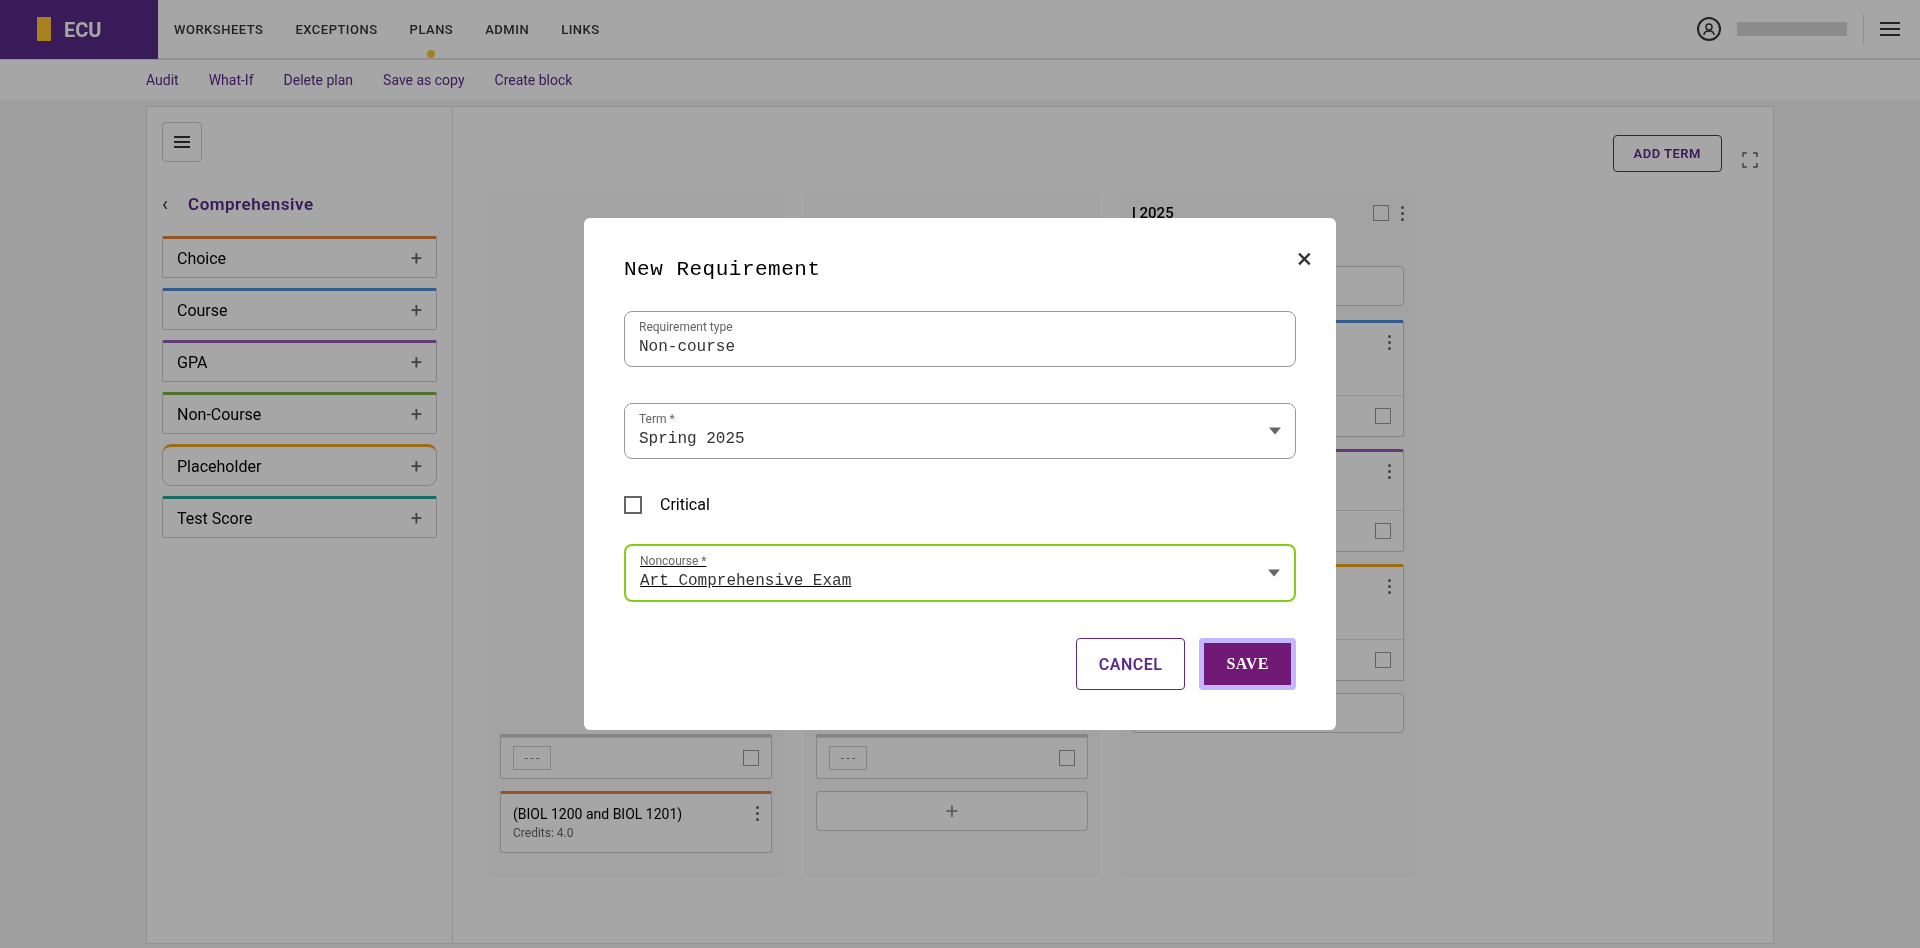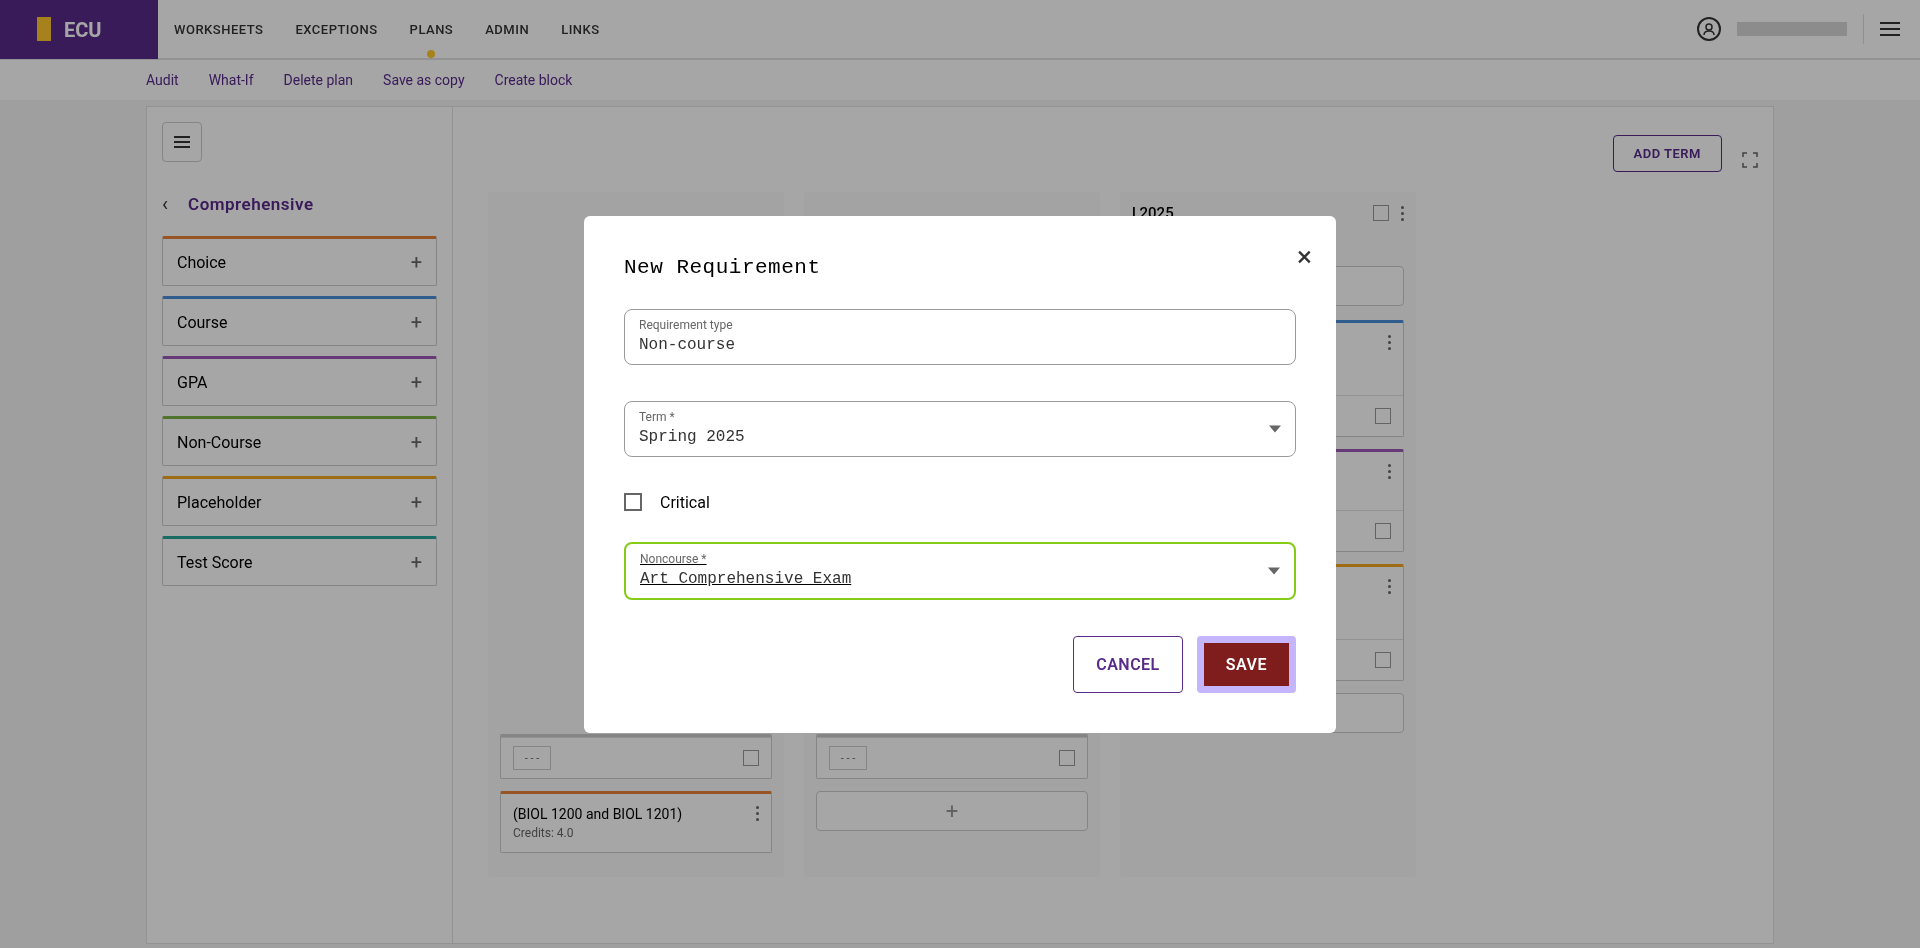--- a/index.html
+++ b/index.html
@@ -30,26 +30,26 @@
     .collapse-btn { width: 40px; height: 40px; border: 1px solid #ccc; border-radius: 4px; display: flex; align-items: center; justify-content: center; cursor: pointer; }
     .collapse-btn span { width: 16px; height: 2px; background: #333; position: relative; }
     .collapse-btn span::before, .collapse-btn span::after { content: ''; position: absolute; width: 16px; height: 2px; background: #333; }
     .collapse-btn span::before { top: -5px; }
     .collapse-btn span::after { top: 5px; }
     
     .req-header { display: flex; align-items: center; margin: 30px 0 20px; gap: 20px; }
     .back-arrow { font-size: 20px; color: #333; cursor: pointer; }
     .req-title { color: #592a8a; font-size: 17px; font-weight: 600; letter-spacing: 0.5px; }
     
-    .req-item { height: 50px; border: 1px solid #ccc; border-top-width: 3px; border-radius: 2px; margin-bottom: 10px; display: flex; align-items: center; justify-content: space-between; padding: 0 14px; cursor: pointer; }
+    .req-item { height: 42px; border: 1px solid #ccc; border-top-width: 3px; border-radius: 2px; margin-bottom: 10px; display: flex; align-items: center; justify-content: space-between; padding: 0 14px; cursor: pointer; }
     .req-item.orange { border-top-color: #e8833a; }
     .req-item.blue { border-top-color: #4a90d9; }
     .req-item.purple { border-top-color: #9b59b6; }
     .req-item.green { border-top-color: #7cb342; }
-    .req-item.yellow { border-top-color: #f5a623; }
+    .req-item.yellow { border-top-color: #f5a623; border-radius: 9px; }
     .req-item.teal { border-top-color: #26a69a; }
     .req-plus { font-size: 20px; color: #666; }
     
     
     .plan-area { flex: 1; position: relative; padding: 15px; }
     .plan-header { display: flex; justify-content: flex-end; align-items: flex-end; gap: 20px; height: 50px; }
     .add-term-btn { padding: 10px 20px; border: 1px solid #592a8a; background: #fff; color: #592a8a; font-size: 13px; font-weight: 600; letter-spacing: 0.5px; border-radius: 4px; cursor: pointer; }
     .expand-icon { cursor: pointer; }
     
     .terms-row { display: flex; gap: 20px; margin-top: 20px; }
@@ -87,21 +87,21 @@
     .form-value-empty { font-size: 16px; color: #888; }
     .dropdown-arrow { position: absolute; right: 14px; top: 50%; transform: translateY(-50%); }
     .dropdown-arrow::after { content: ''; display: block; width: 0; height: 0; border-left: 6px solid transparent; border-right: 6px solid transparent; border-top: 7px solid #666; }
     .checkbox-row { display: flex; align-items: center; gap: 18px; margin-bottom: 30px; }
     .checkbox { width: 18px; height: 18px; border: 2px solid #666; }
     .checkbox-label { font-size: 16px; }
     .form-group.empty { padding: 16px 14px; }
     .modal-actions { display: flex; justify-content: flex-end; gap: 14px; margin-top: 30px; }
     .btn { padding: 12px 22px; border-radius: 4px; font-size: 16px; font-weight: 600; letter-spacing: 0.5px; cursor: pointer; }
     .btn-cancel { background: #fff; border: 1px solid #592a8a; color: #592a8a; }
-    .btn-save { background: #7f1d1d; border: 7px solid #c4b5fd; color: #fff; }
+    .btn-save { background: #701a75; border: 5px solid #c4b5fd; color: #fff; font-family: Liberation Serif, serif; }
   </style>
 </head>
 <body>
 
 <div class="header">
   <div class="logo-box">
     <svg viewBox="0 0 100 40">
       <path d="M15 8 L15 32 L8 32 L8 8 Z M22 8 L22 32 L15 32 L15 8 Z" fill="#ffc72c"></path>
       <text x="35" y="28" fill="#fff" font-size="20" font-weight="bold">ECU</text>
     </svg>

